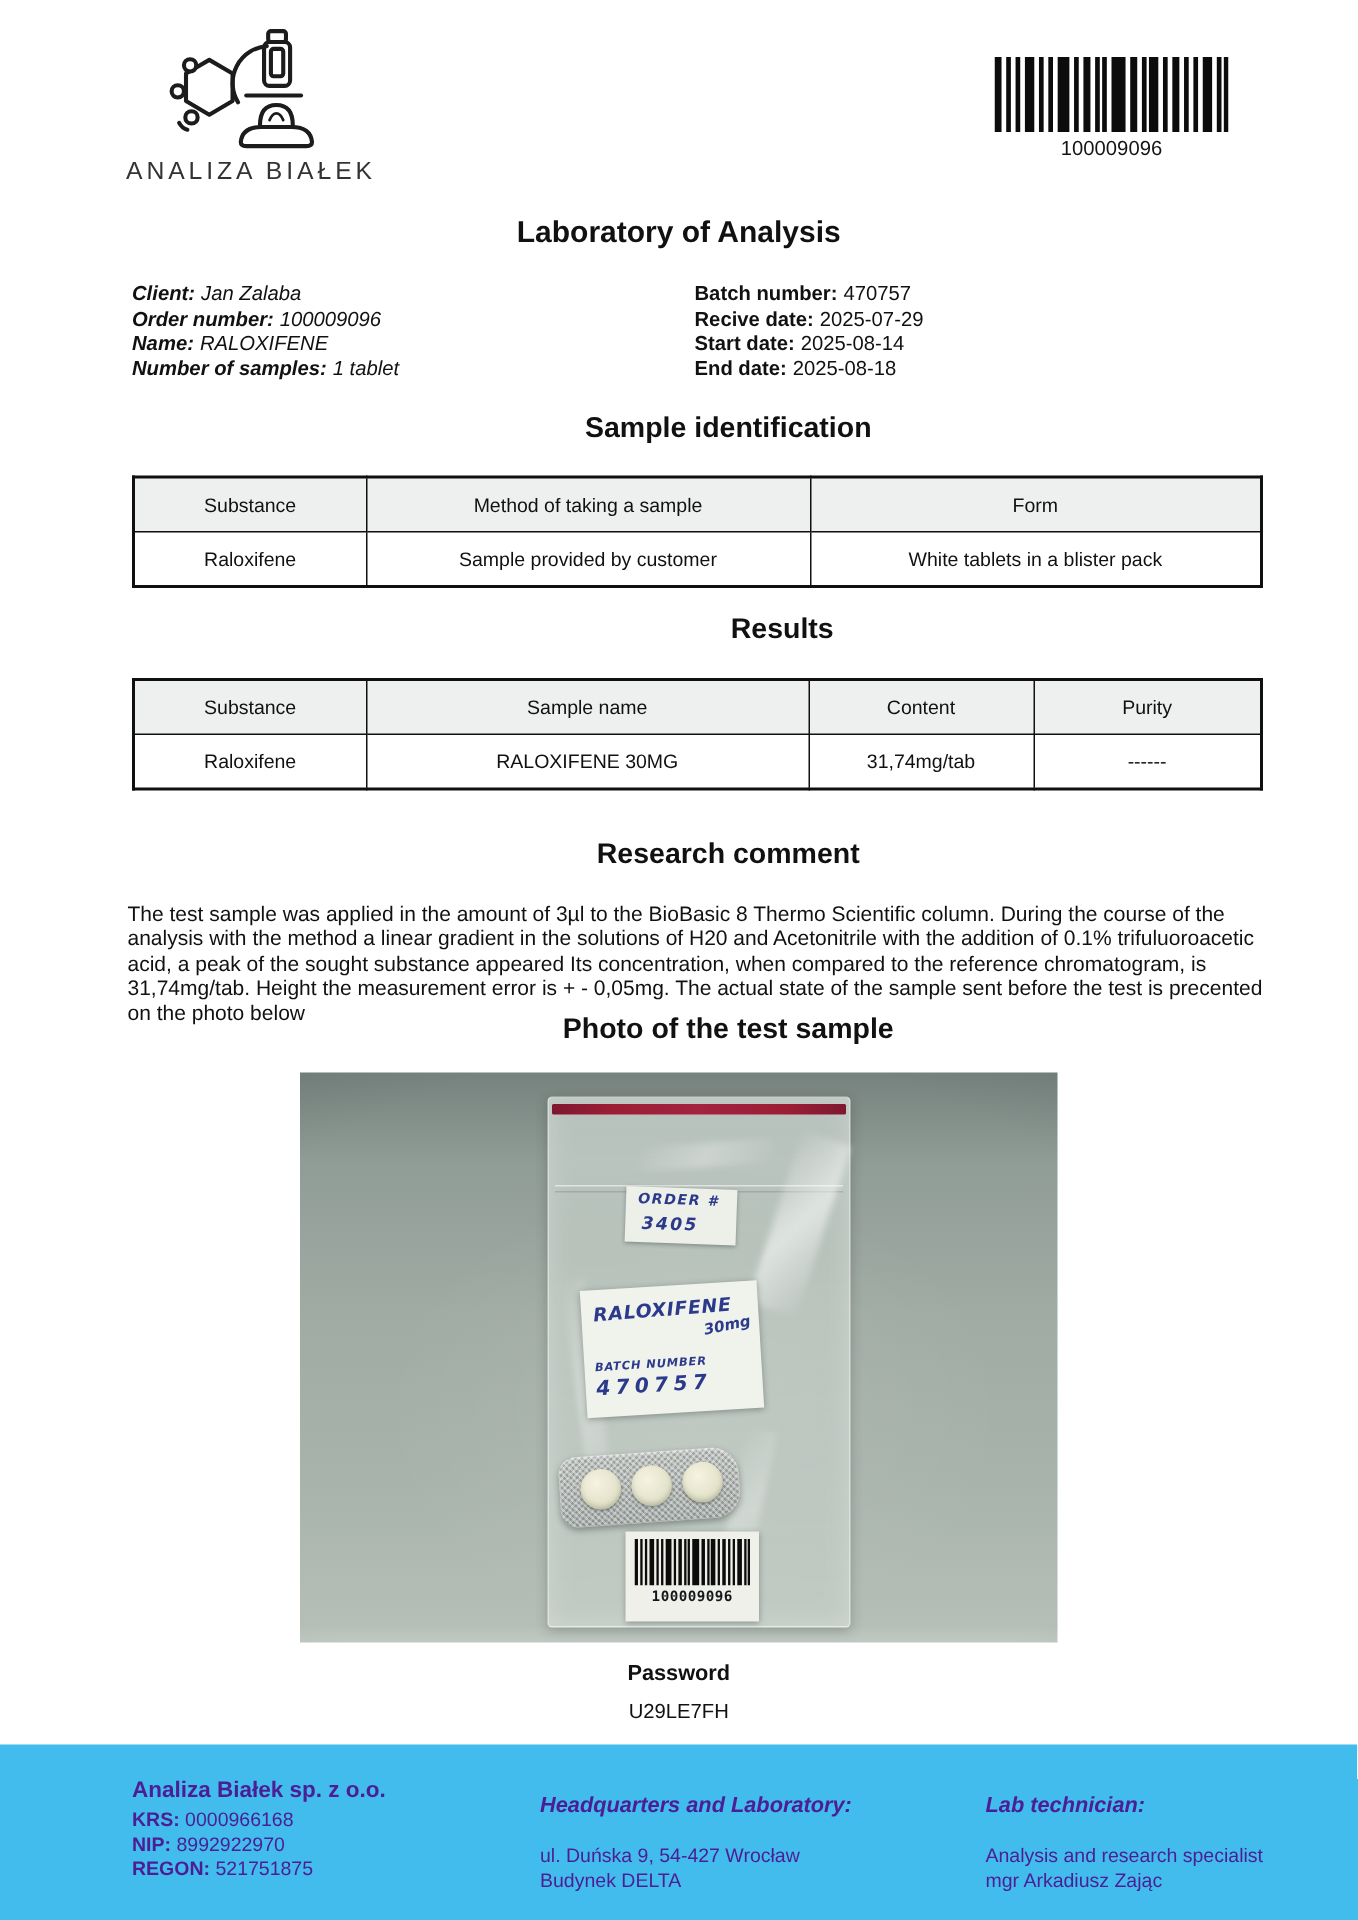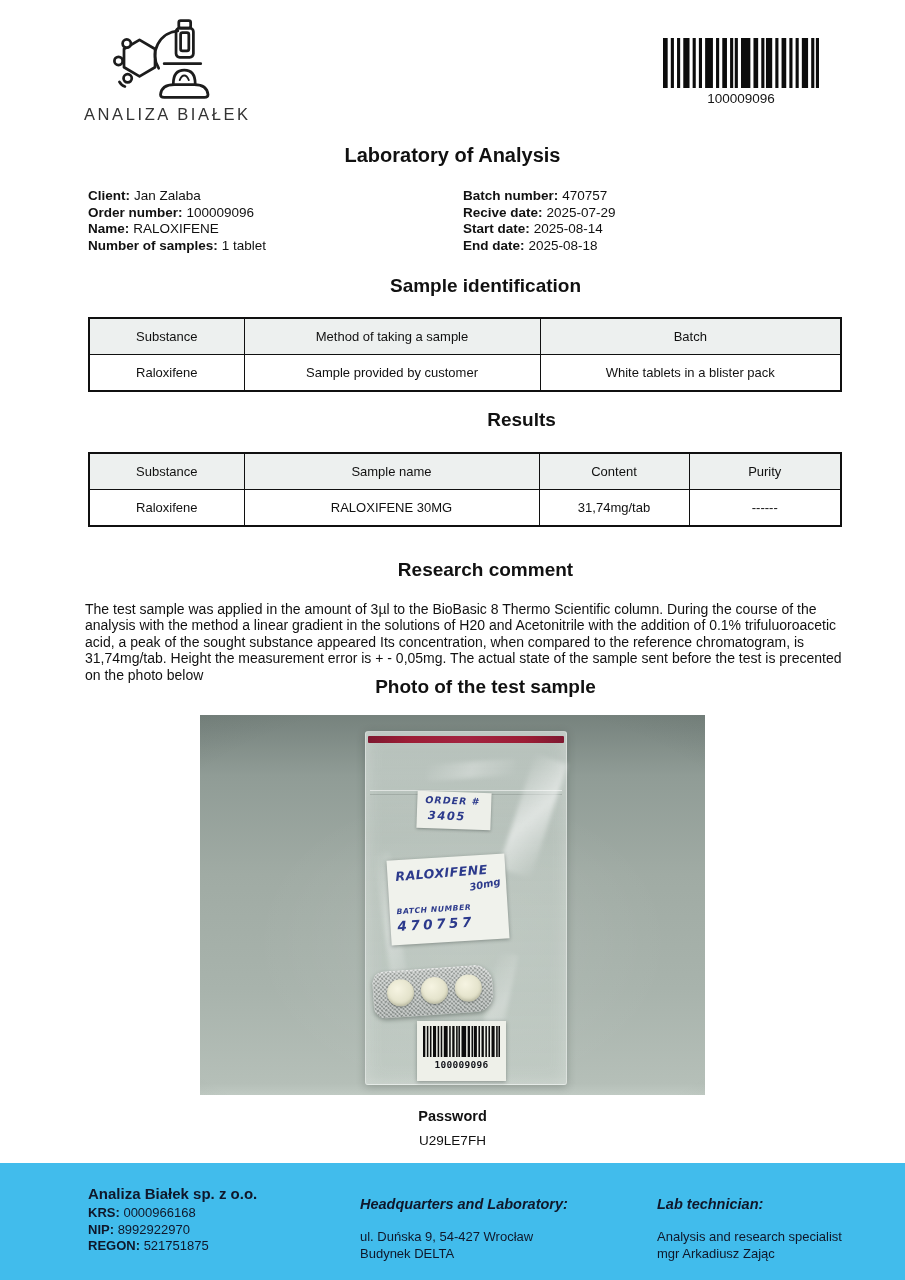--- a/index.html
+++ b/index.html
@@ -16,21 +16,21 @@
   .barcode-top-num{margin-top:3px;font-size:13.5px;color:#151515;}
 
   
   .h1{position:absolute;left:0;top:144px;width:905px;text-align:center;
       font-size:20px;font-weight:700;}
   .h2{position:absolute;left:0;width:905px;text-align:center;font-size:19px;font-weight:700;margin-left:33px;}
   #h-sample{top:275px;} #h-results{top:409px;padding-left:36px;} #h-comment{top:559px;} #h-photo{top:676px;}
 
   
   .info-col{position:absolute;top:188px;font-size:13.5px;line-height:16.6px;}
-  .info-col.left{left:88px;} .info-col.right{left:463px;}
+  .info-col.left{left:88px;font-style:italic;} .info-col.right{left:463px;}
   .info-line .lbl{font-weight:700;}
   .info-line .val{margin-left:4px;}
 
   
   table.doc{position:absolute;left:88px;border-collapse:collapse;table-layout:fixed;
             width:752px;font-size:13px;}
   #t-sample{top:317px;} #t-results{top:452px;}
   table.doc td,table.doc th{border:1.6px solid #101010;text-align:center;
             height:35px;padding:0 6px;font-weight:400;}
   table.doc{border:2.4px solid #101010;}
@@ -93,21 +93,21 @@
   .label-barcode .num{margin-top:2px;font-family:"DejaVu Sans Mono",monospace;font-size:9.5px;
        font-weight:700;color:#14161c;letter-spacing:0.3px;}
 
   
   .password{position:absolute;left:0;top:1108px;width:905px;text-align:center;}
   .password .ph{font-size:14.5px;font-weight:700;}
   .password .pv{margin-top:9px;font-size:13.5px;}
 
   
   .footer{position:absolute;left:0;top:1163px;width:905px;height:117px;
-          background:var(--footer-bg,#41bcec);color:#0f172a;font-size:13px;line-height:16.8px;}
+          background:var(--footer-bg,#41bcec);color:#4c1d95;font-size:13px;line-height:16.8px;}
   .f-col{position:absolute;}
   .f-col .f-title{font-weight:700;}
   .f-company{left:88px;top:23px;} .f-company .f-title{font-size:15px;margin-bottom:2px;}
   .f-hq{left:360px;top:33px;} .f-tech{left:657px;top:33px;}
   .f-hq .f-title,.f-tech .f-title{font-size:14.5px;margin-bottom:16px;font-style:italic;}
   .f-line .lbl{font-weight:700;}
 
   .bar{fill:#0c0c0c;}
 </style>
 </head>
@@ -185,21 +185,21 @@
   <table class="doc" id="t-sample">
     <colgroup>
         <col style="width:155px">
         <col style="width:296px">
         <col style="width:301px">
       </colgroup>
     <thead>
       <tr>
         <td>Substance</td>
         <td>Method of taking a sample</td>
-        <td>Batch</td>
+        <td>Form</td>
       </tr>
     </thead>
     <tbody>
       <tr>
         <td>Raloxifene</td>
         <td>Sample provided by customer</td>
         <td>White tablets in a blister pack</td>
       </tr>
     </tbody>
   </table>

